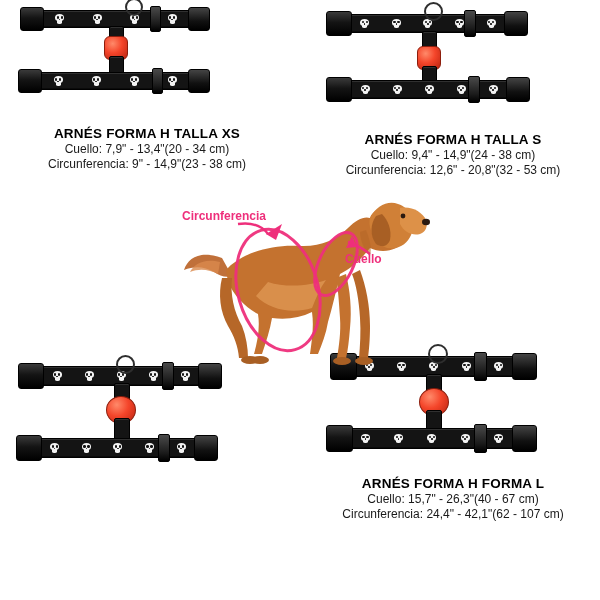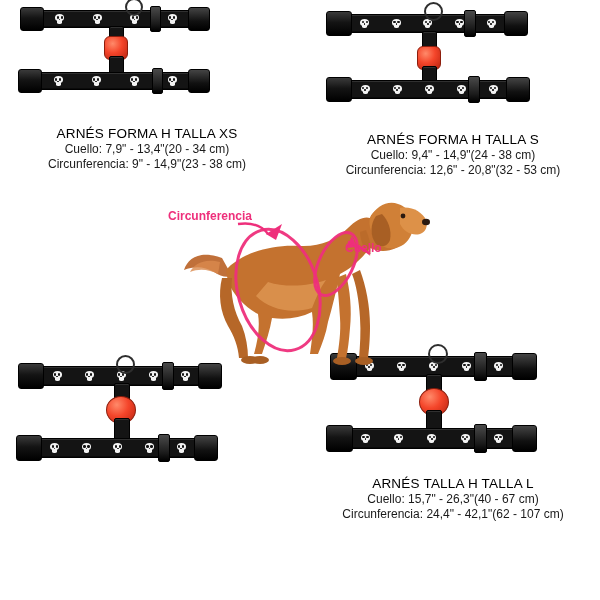--- a/index.html
+++ b/index.html
@@ -37,21 +37,21 @@
   }
   .quad.tl .harness-wrap { margin-left: 10px; }
   .quad.tr .harness-wrap { margin-left: 10px; }
 
   .caption {
     text-align: center;
     margin-top: 4px;
   }
   .caption .title {
     font-size: 13.5px;
-    font-weight: normal;
+    font-weight: bold;
     color: #000000;
     letter-spacing: .2px;
     line-height: 16px;
   }
   .caption .line {
     font-size: 12px;
     color: #1a1a1a;
     line-height: 15px;
   }
 
@@ -150,22 +150,22 @@
   }
   #dog-svg { position: absolute; left: 0; top: 0; }
   .anno-label {
     position: absolute;
     color: #ee2f7b;
     font-size: 12px;
     font-weight: bold;
     font-family: "Liberation Sans", sans-serif;
     white-space: nowrap;
   }
-  #label-circ { left: 8px; top: 31px; }
-  #label-cuello { left: 185px; top: 63px; }
+  #label-circ { left: 22px; top: 31px; }
+  #label-cuello { left: 185px; top: 74px; }
 </style>
 </head>
 <body>
 
 <div id="page">
 
   <div class="quad tl">
     <div class="harness-wrap">
 
       <div class="strap" style="left:28px; top:8px; width:150px; height:16px;">
@@ -535,21 +535,21 @@
               <i class="nose"></i>
               <i class="jaw"></i>
             </span>
         </div>
       </div>
       <div class="buckle" style="left:8px; top:73px; width:25px; height:25px;"></div>
       <div class="buckle slim" style="left:194px; top:73px; width:23px; height:25px;"></div>
       <div class="slider" style="left:156px; top:72px; width:11px; height:27px;"></div>
     </div>
     <div class="caption">
-      <div class="title">ARNÉS TALLA H TALLA L</div>
+      <div class="title">ARNÉS FORMA H FORMA L</div>
       <div class="line">Cuello: 15,7" - 26,3"(40 - 67 cm)</div>
       <div class="line">Circunferencia: 24,4" - 42,1"(62 - 107 cm)</div>
     </div>
   </div>
 
   <div id="center">
     <svg id="dog-svg" width="280" height="230" viewBox="0 0 280 230">
 
       <path d="M62 80 C 40 72, 28 80, 24 92 C 34 88, 44 88, 54 94 C 60 98, 66 100, 72 98 Z" fill="#c0703a"></path>
       <path d="M60 84 C 44 80, 34 86, 30 94 C 40 90, 50 92, 58 96 Z" fill="#d98a4e" opacity=".8"></path>

